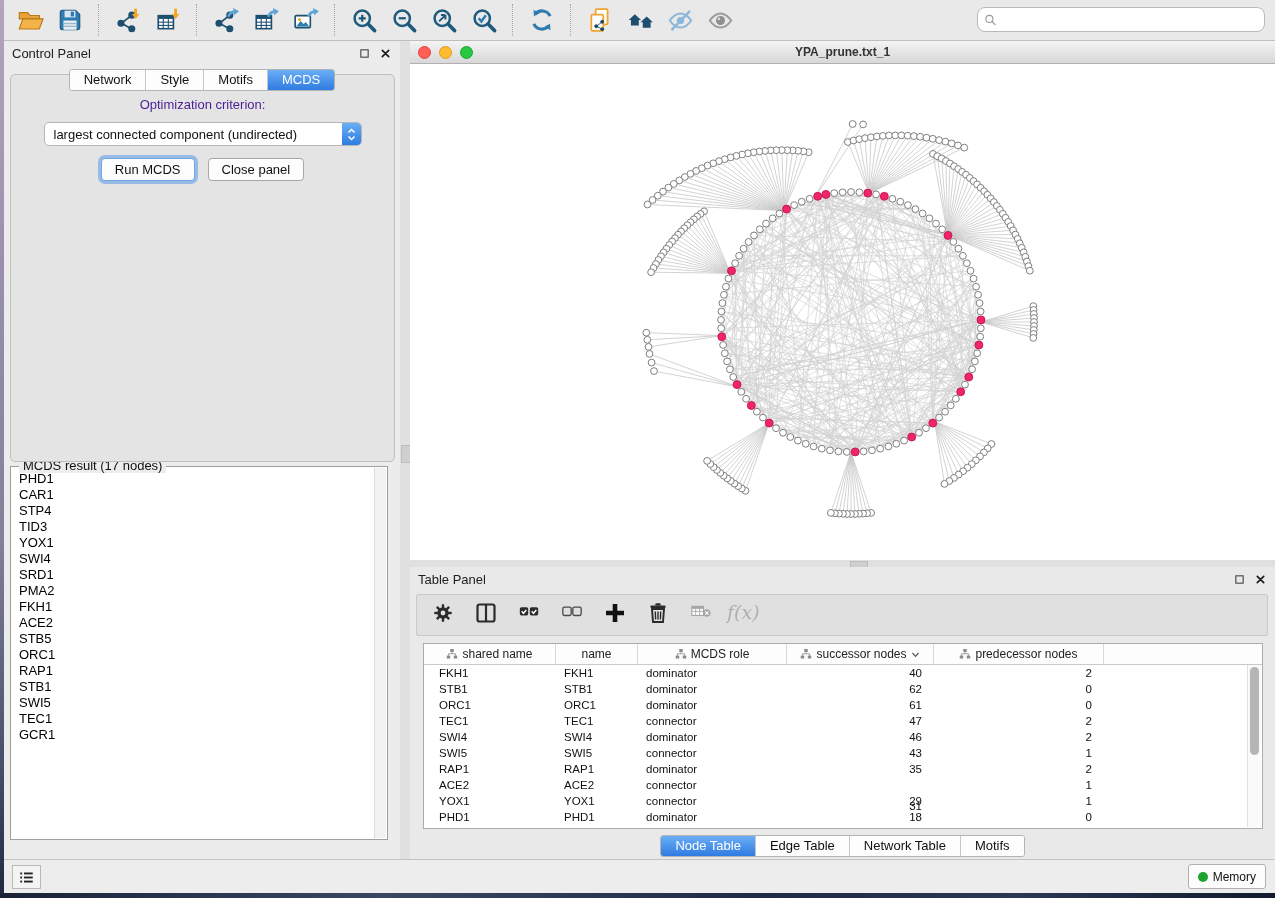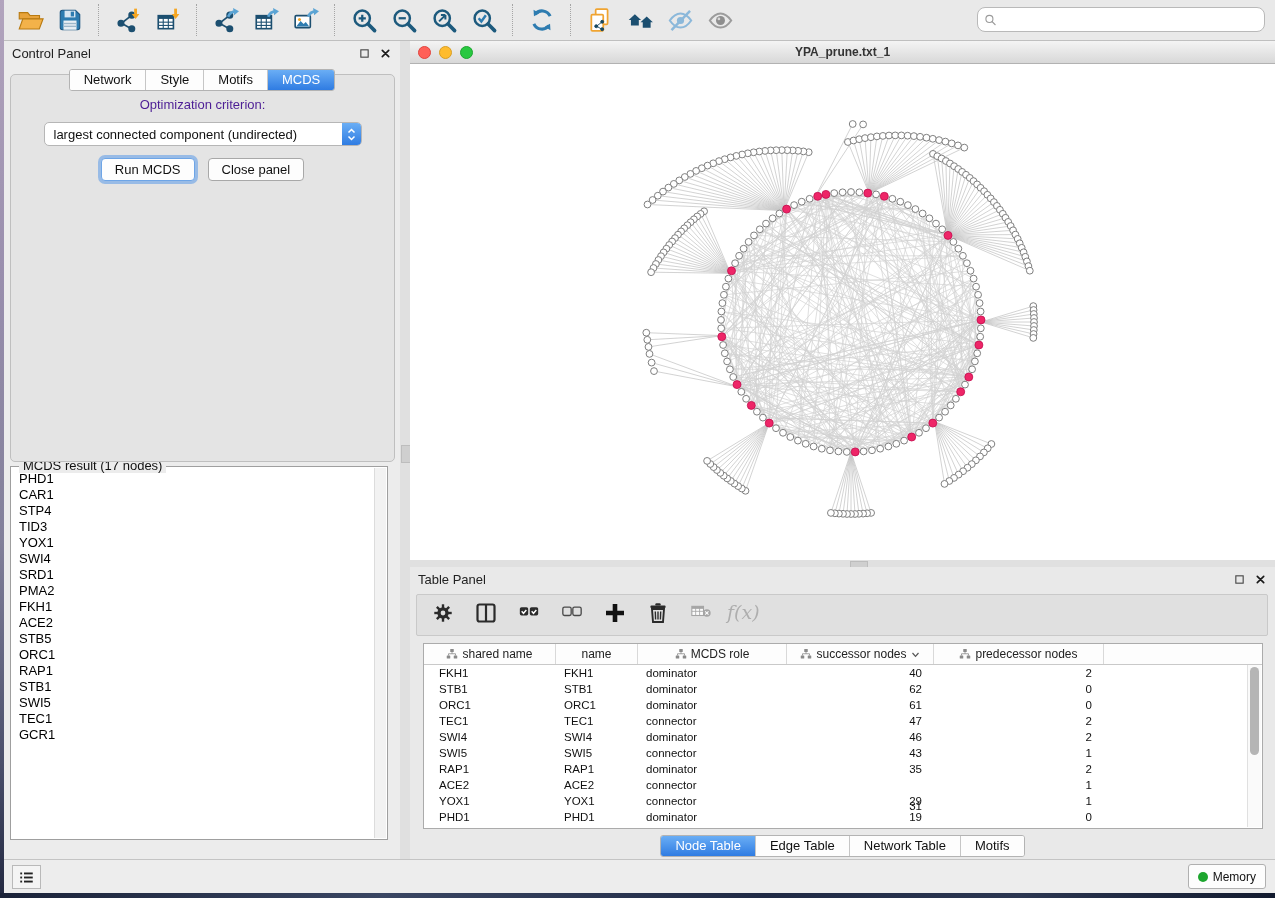--- a/index.html
+++ b/index.html
@@ -1408,21 +1408,21 @@
             <div class="tcell" style="width: 132px; padding: 0px 0px 0px 15px;">YOX1</div>
             <div class="tcell" style="width: 82px; padding: 0px 0px 0px 8px;">YOX1</div>
             <div class="tcell" style="width: 149px; padding: 0px 0px 0px 8px;">connector</div>
             <div class="tcell num" style="width: 147px; padding: 0px 12px 0px 0px;">29</div>
             <div class="tcell num" style="width: 170px; padding: 0px 12px 0px 0px;">1</div>
           </div>
           <div class="trow">
             <div class="tcell" style="width: 132px; padding: 0px 0px 0px 15px;">PHD1</div>
             <div class="tcell" style="width: 82px; padding: 0px 0px 0px 8px;">PHD1</div>
             <div class="tcell" style="width: 149px; padding: 0px 0px 0px 8px;">dominator</div>
-            <div class="tcell num" style="width: 147px; padding: 0px 12px 0px 0px;">19</div>
+            <div class="tcell num" style="width: 147px; padding: 0px 12px 0px 0px;">18</div>
             <div class="tcell num" style="width: 170px; padding: 0px 12px 0px 0px;">0</div>
           </div>
         </div>
       <div id="nt-scroll">
           <div id="nt-thumb"></div>
         </div>
     </div>
     <div id="tp-tabs">
         <div class="tabset" id="tp-tabset">
           <div class="tab selected">Node Table</div>

